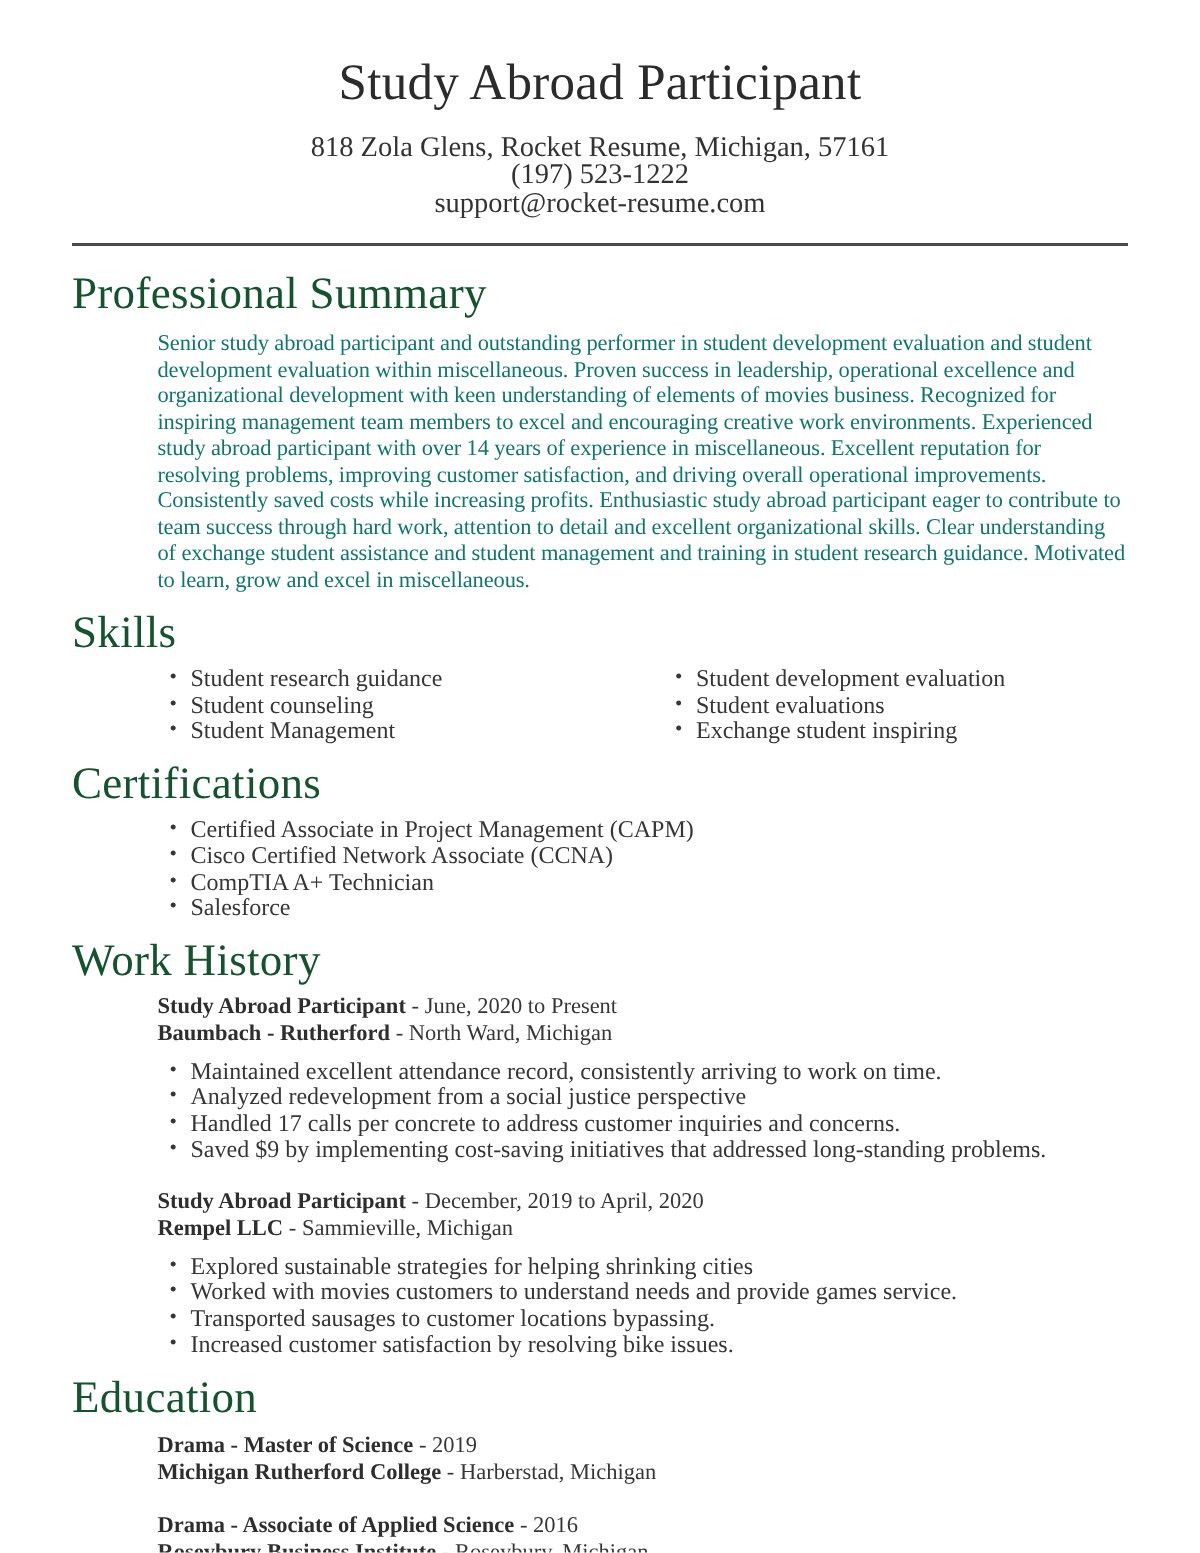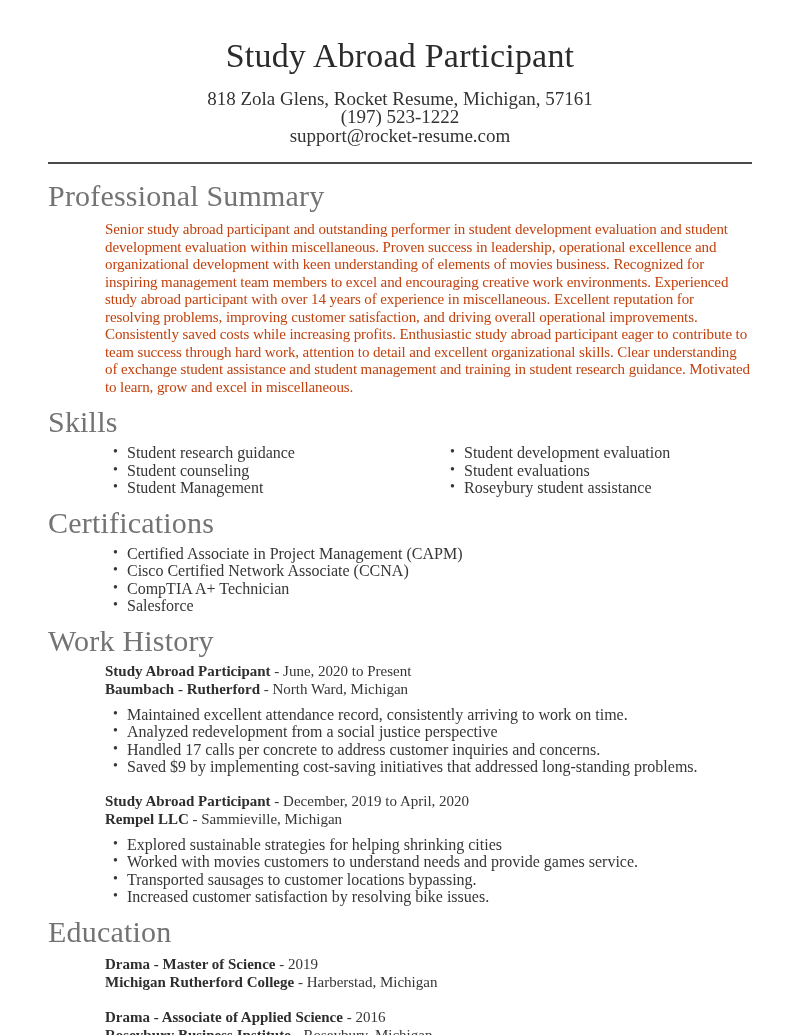--- a/index.html
+++ b/index.html
@@ -17,28 +17,28 @@
   .name {
     margin: 0; font-size: 34px; font-weight: 400; color: #2b2b2b;
     line-height: 1.2; letter-spacing: 0.2px;
   }
   .contact { margin-top: 13px; font-size: 19px; line-height: 18.5px; color: #333333; }
   .contact div { margin: 0; }
   .rule { border: none; border-top: 2px solid #4a4a4a; margin: 17px 0 0 0; }
 
   
   h2.sec {
-    margin: 8px 0 0 0; font-size: 30px; font-weight: 400; color: #737373;
+    margin: 8px 0 0 0; font-size: 30px; font-weight: 400; color: #14532d;
     line-height: 1.2; letter-spacing: 0.2px;
   }
   h2.sec.first { margin-top: 14px; }
 
   .summary {
     margin: 7px 0 0 57px; font-size: 15px; line-height: 17.5px;
-    letter-spacing: -0.1px; color: #c2410c; max-width: 647px; text-align: left;
+    letter-spacing: -0.1px; color: #0f766e; max-width: 647px; text-align: left;
   }
 
   ul.blist { margin: 4px 0 0 0; padding: 0 0 0 79px; list-style: none; font-size: 16px; line-height: 17.5px; }
   ul.blist li { position: relative; }
   ul.blist li::before { content: "\2022"; position: absolute; left: -14px; top: -1px; font-size: 14px; color: #363636; }
 
   .skills-cols { display: flex; }
   .skills-cols .colA { width: 385px; }
   .skills-cols .colB { flex: 1; }
   .skills-cols ul.blist { margin-top: 4px; }
@@ -83,21 +83,21 @@
       <li>Student research guidance</li>
           <li>Student counseling</li>
           <li>Student Management</li>
         </ul>
     </div>
     <div class="colB">
       <ul class="blist">
 
       <li>Student development evaluation</li>
           <li>Student evaluations</li>
-          <li>Roseybury student assistance</li>
+          <li>Exchange student inspiring</li>
         </ul>
     </div>
   </div>
 
   <h2 class="sec">Certifications</h2>
   <ul class="blist">
 
   <li>Certified Associate in Project Management (CAPM)</li>
       <li>Cisco Certified Network Associate (CCNA)</li>
       <li>CompTIA A+ Technician</li>

